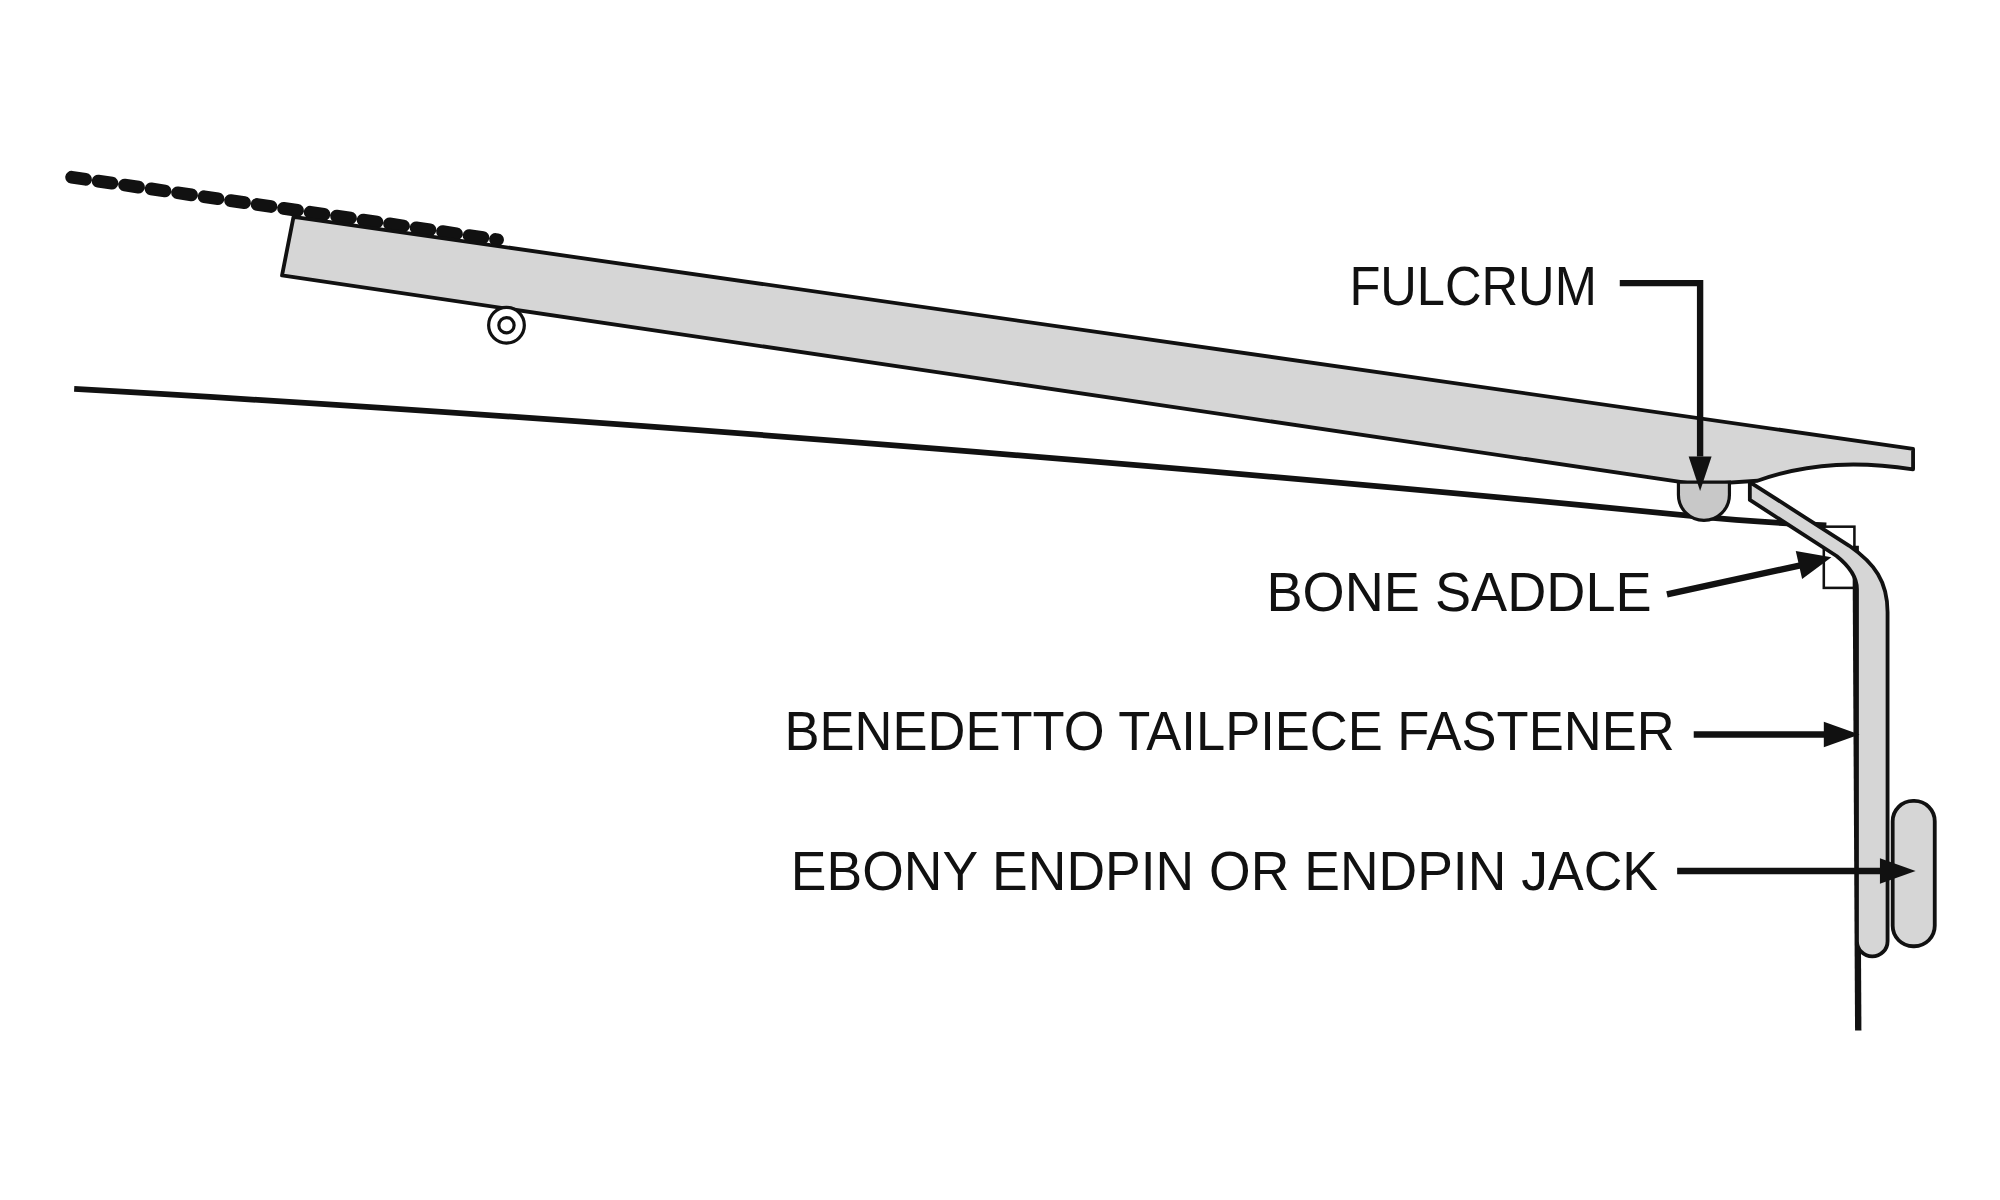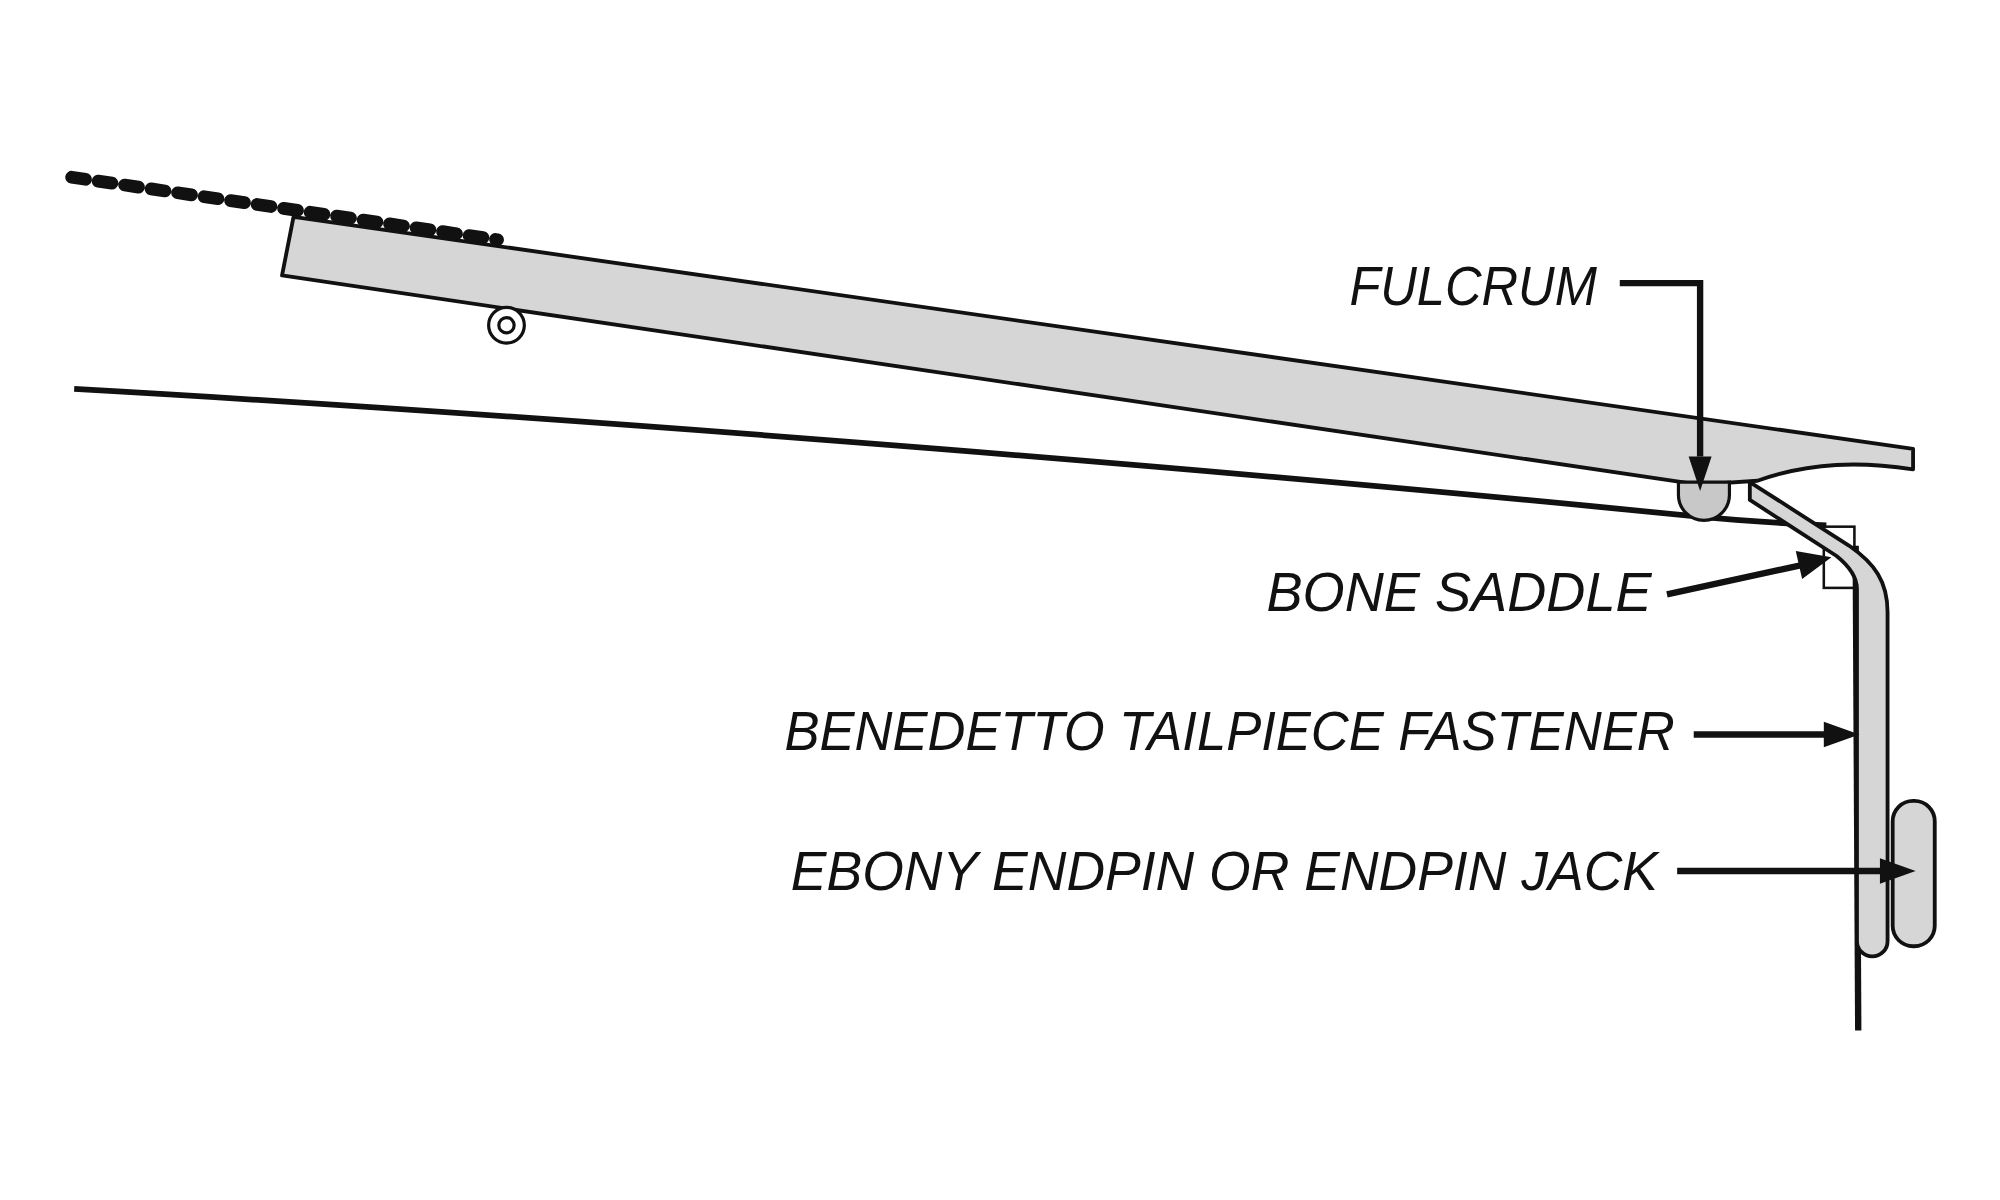--- a/index.html
+++ b/index.html
@@ -1,17 +1,17 @@
 <!DOCTYPE html>
 <html><head>
   <meta charset="utf-8">
   <style>
     html, body { margin: 0; padding: 0; background: #ffffff; }
     body { width: 2000px; height: 1200px; overflow: hidden; position: relative; }
-    #stage { position: absolute; left: 0; top: 0; width: 2000px; height: 1200px; font-style: italic; }
+    #stage { position: absolute; left: 0; top: 0; width: 2000px; height: 1200px; }
     svg text { font-family: "Liberation Sans", "DejaVu Sans", sans-serif; fill: #111; }
   </style>
 </head>
 <body>
 
 <div id="stage">
 <svg width="2000" height="1200" viewBox="0 0 1568 941" xmlns="http://www.w3.org/2000/svg">
 
   <g>
     <line x1="56" y1="139" x2="390" y2="188" stroke="#111" stroke-width="10" stroke-linecap="round" stroke-dasharray="11 10"></line>

